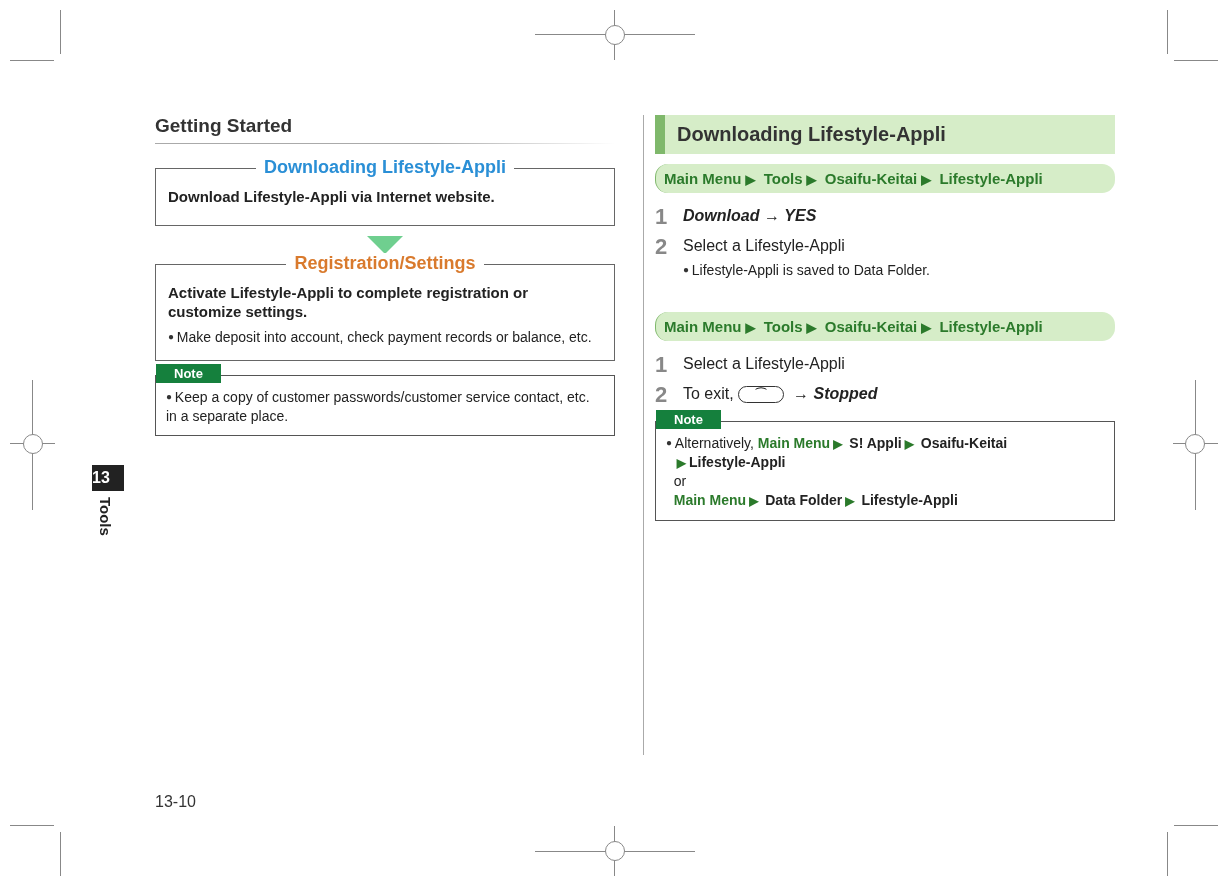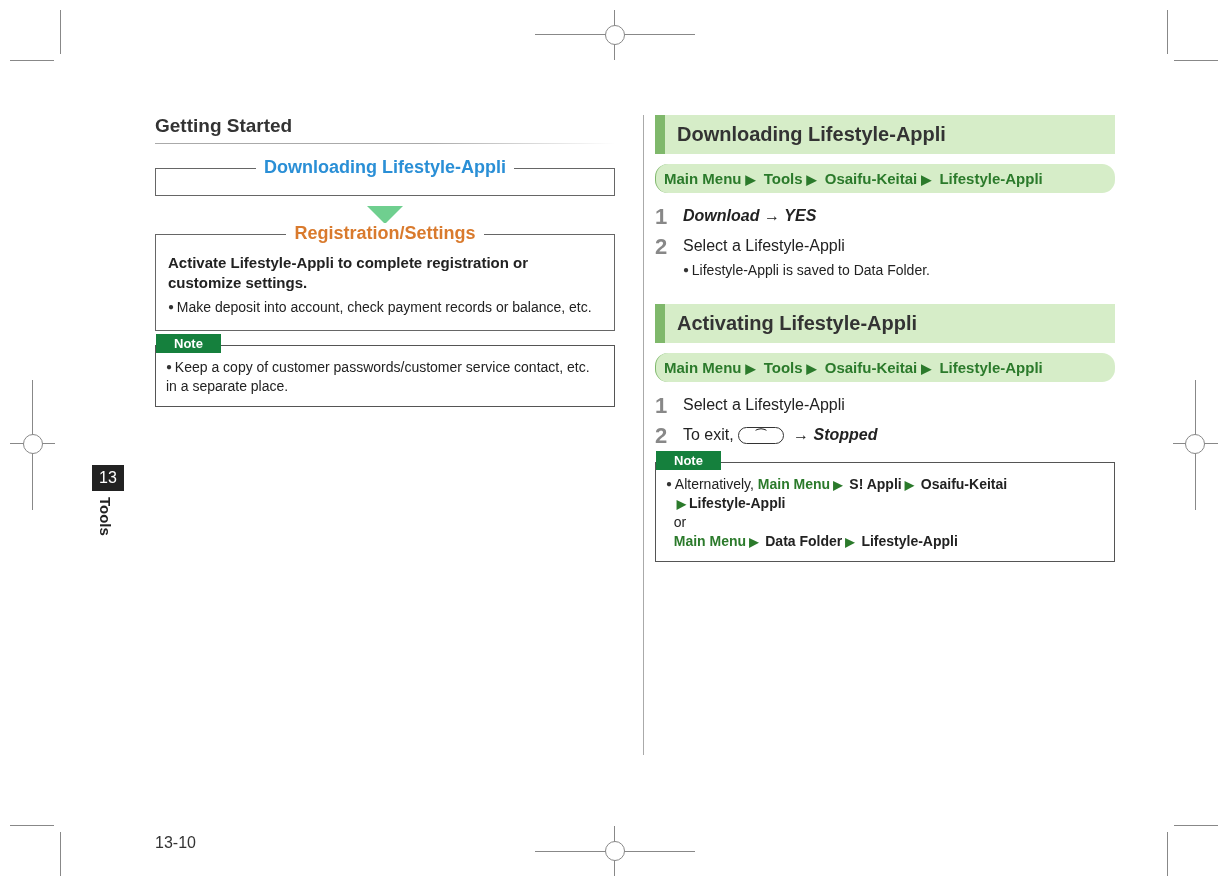--- a/index.html
+++ b/index.html
@@ -60,21 +60,21 @@
   .step-body .bi { font-weight:bold; font-style:italic;text-align:center; }
   .step-sub { font-size:14px; margin-top:4px; }
 
   .body-text { font-size:15px; margin:6px 0 4px 0; line-height:1.35; }
 
   .key-shape { display:inline-block; min-width:32px; border:1.5px solid #333; border-radius:12px; text-align:center; font-size:12px; padding:1px 6px; vertical-align:middle; line-height:1.1; }
 
   .bullet::before { content:"● "; color:#333; font-size:10px; vertical-align:2px; }
 
   .tab { position:absolute; left:-63px; top:350px; width:32px; }
-  .tab .chapnum { background:#222; color:#fff; font-weight:normal; font-size:16px; text-align:center; padding:4px 0; }
+  .tab .chapnum { background:#222; color:#fff; font-weight:bold; font-size:16px; padding:4px 0; }
   .tab .chapname { writing-mode:vertical-rl; font-weight:bold; font-size:15px; padding:6px 5px 10px 5px; color:#222; }
 
   .folio { position:absolute; left:0; bottom:-8px; font-size:16px; color:#333; }
 
   .green-arrow { color:#2b7a2b; font-size:12px; padding:0 3px; font-weight:bold; }
   .note-link { color:#2b7a2b; font-weight:bold; }
 </style>
 </head>
 <body>
 
@@ -109,20 +109,21 @@
 <div class="page-wrap">
   <div class="content">
     <div class="cols">
 
       <div class="col-left">
         <div class="h-getting">Getting Started</div>
         <div class="rule"></div>
 
         <div class="fieldset-box">
           <div class="box-legend legend-blue"><span>Downloading Lifestyle-Appli</span></div>
+          <div class="box-text-bold">Download Lifestyle-Appli via Internet website.</div>
         </div>
 
         <div class="down-tri"></div>
 
         <div class="fieldset-box">
           <div class="box-legend legend-orange"><span>Registration/Settings</span></div>
           <div class="box-text-bold">Activate Lifestyle-Appli to complete registration or customize settings.</div>
           <div class="box-sub bullet"><span>Make deposit into account, check payment records or balance, etc.</span></div>
         </div>
 
@@ -161,24 +162,20 @@
         <div class="step-row">
           <div class="step-num">2</div>
           <div class="step-body">
             <div>Select a Lifestyle-Appli</div>
             <div class="step-sub bullet"><span>Lifestyle-Appli is saved to Data Folder.</span></div>
           </div>
         </div>
 
         <div style="height:18px;"></div>
 
-        <div class="green-header">
-          <div class="bar"></div>
-          <div class="title">Activating Lifestyle-Appli</div>
-        </div>
 
 
         <div class="nav-row">
           <span class="nav-text">Main Menu</span><span class="arrow">▶</span>
           <span class="nav-text">Tools</span><span class="arrow">▶</span>
           <span class="nav-text">Osaifu-Keitai</span><span class="arrow">▶</span>
           <span class="nav-text">Lifestyle-Appli</span>
         </div>
 
         <div class="step-row">

